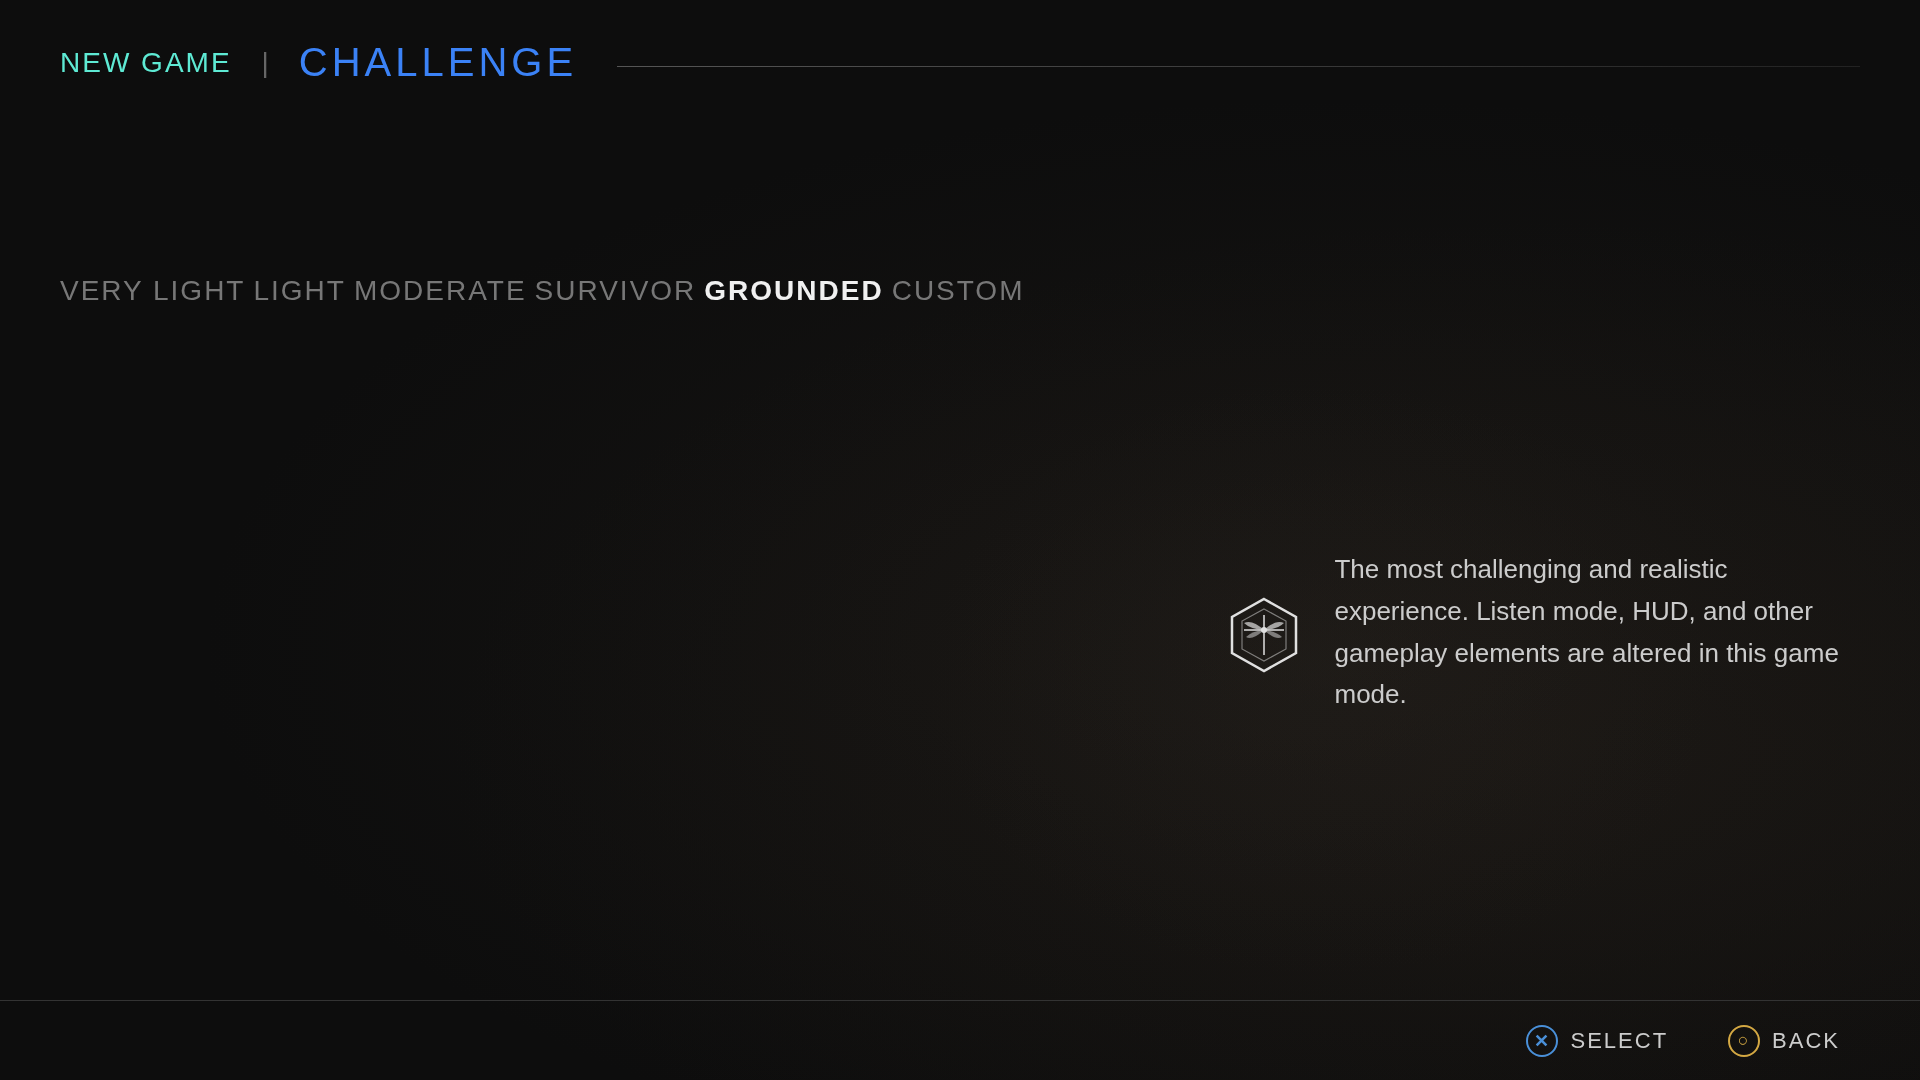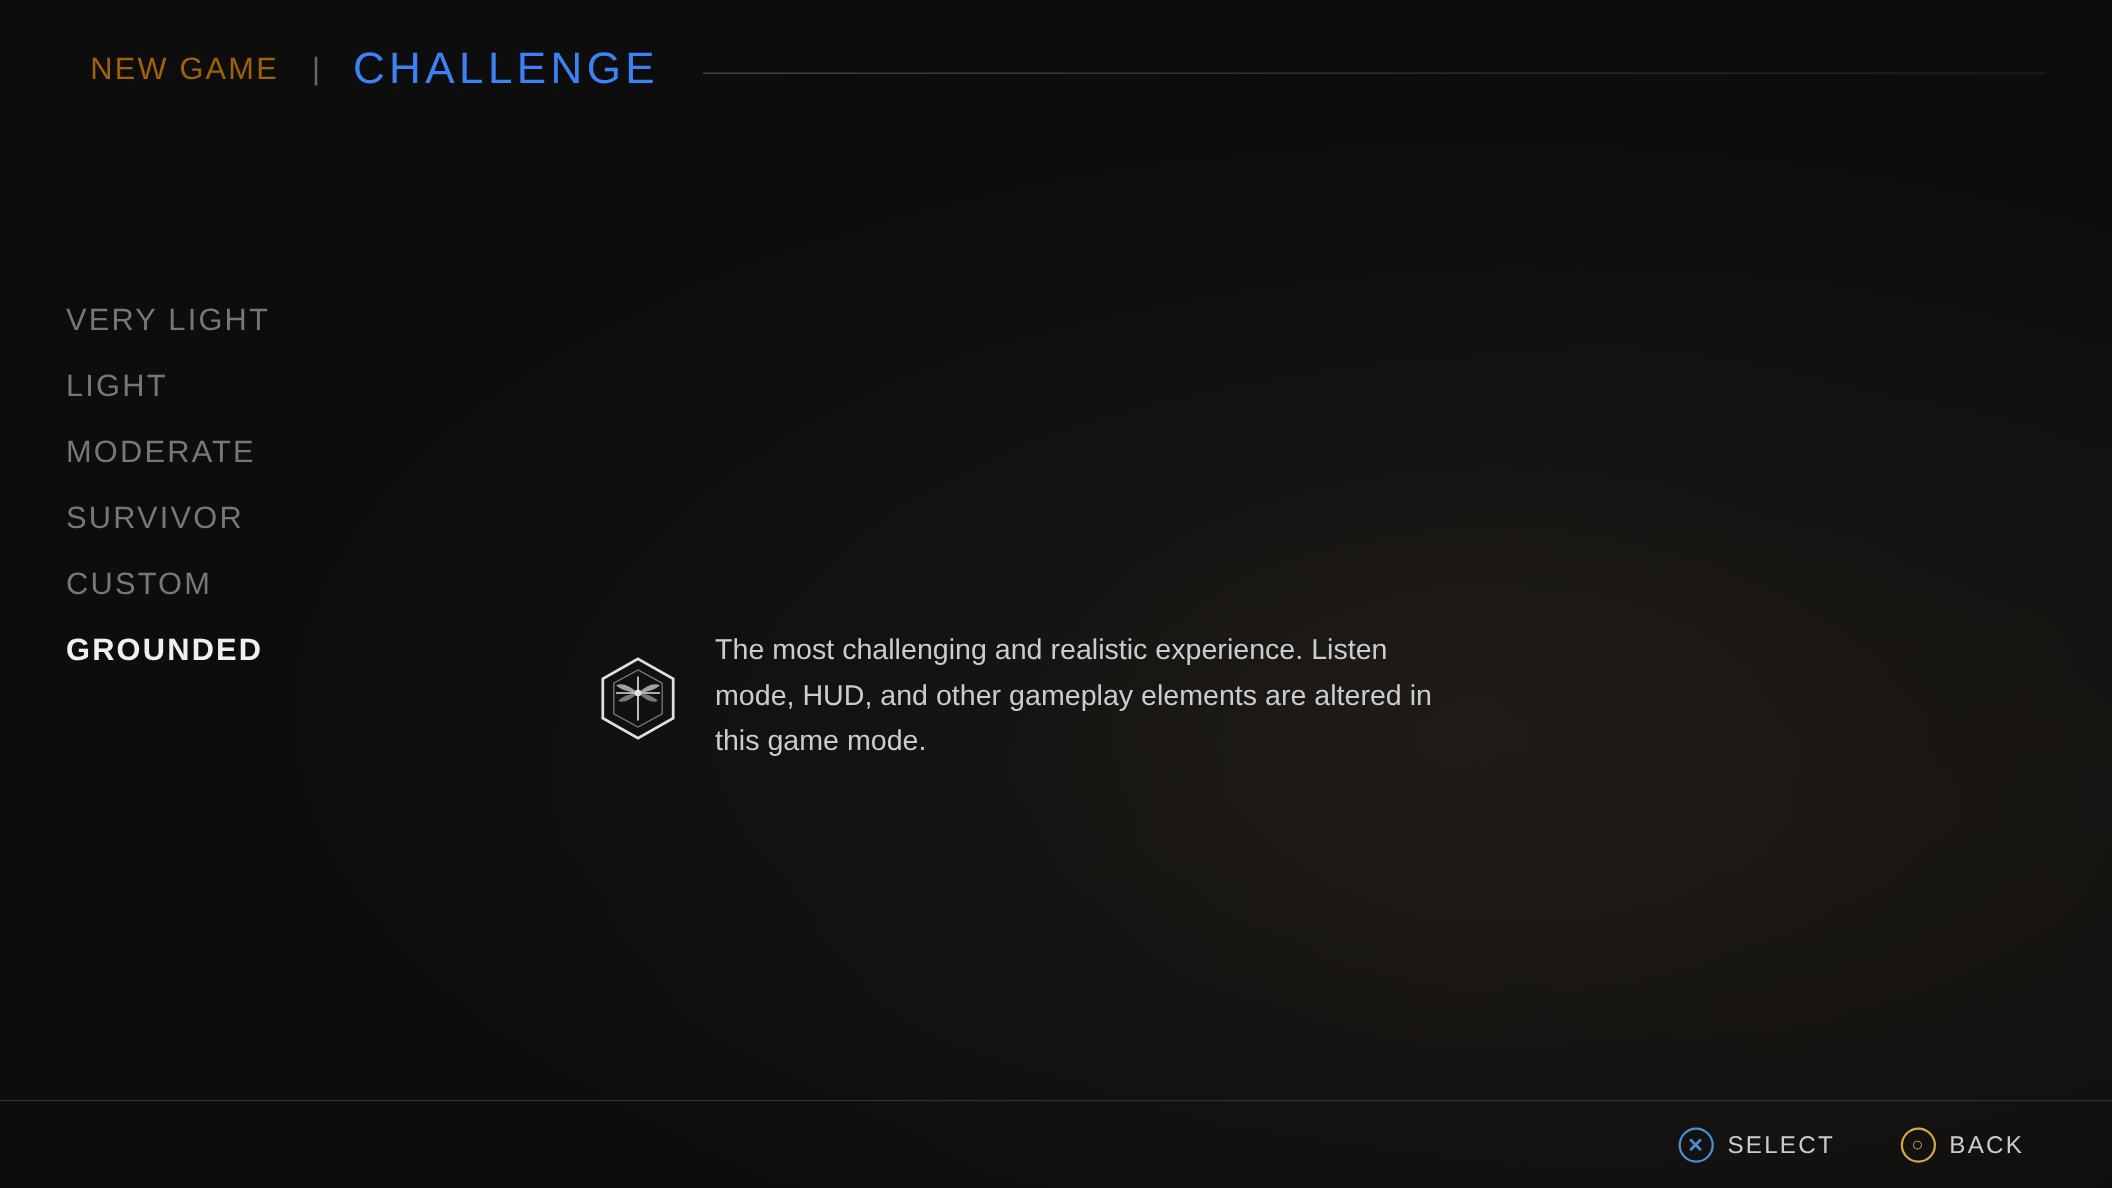--- a/index.html
+++ b/index.html
@@ -50,24 +50,23 @@
     .header {
       display: flex;
       align-items: center;
       padding: 40px 60px 0 60px;
       gap: 20px;
     }
 
     .header-new-game {
       font-size: 28px;
       font-weight: 400;
-      color: #a16207;
+      color: #5eead4;
       letter-spacing: 2px;
       text-transform: uppercase;
-      margin-left: 22px;
     }
 
     .header-separator {
       color: #666;
       font-size: 28px;
       margin: 0 10px;
     }
 
     .header-challenge {
       font-size: 40px;
@@ -88,21 +87,21 @@
     
     .main {
       display: flex;
       flex: 1;
       padding: 60px 60px 0 60px;
     }
 
     
     .difficulty-list {
       display: flex;
-      flex-direction: column;
+      flex-direction: row;
       gap: 8px;
       padding-top: 120px;
       min-width: 280px;
     }
 
     .difficulty-item {
       font-size: 28px;
       letter-spacing: 2px;
       text-transform: uppercase;
       color: #777;
@@ -207,22 +206,22 @@
     <div class="header-line"></div>
   </div>
 
   <div class="main">
 
     <div class="difficulty-list">
     <div class="difficulty-item">VERY LIGHT</div>
         <div class="difficulty-item">LIGHT</div>
         <div class="difficulty-item">MODERATE</div>
         <div class="difficulty-item">SURVIVOR</div>
+        <div class="difficulty-item active">GROUNDED</div>
         <div class="difficulty-item">CUSTOM</div>
-        <div class="difficulty-item active">GROUNDED</div>
       </div>
 
     <div class="description-panel">
       <div class="description-icon">
         <svg viewBox="0 0 80 80" xmlns="http://www.w3.org/2000/svg">
 
           <polygon points="40,4 72,22 72,58 40,76 8,58 8,22" fill="none" stroke="#e0e0e0" stroke-width="2.5"></polygon>
 
           <polygon points="40,14 62,26 62,54 40,66 18,54 18,26" fill="none" stroke="#e0e0e0" stroke-width="1.2" opacity="0.5"></polygon>
 

